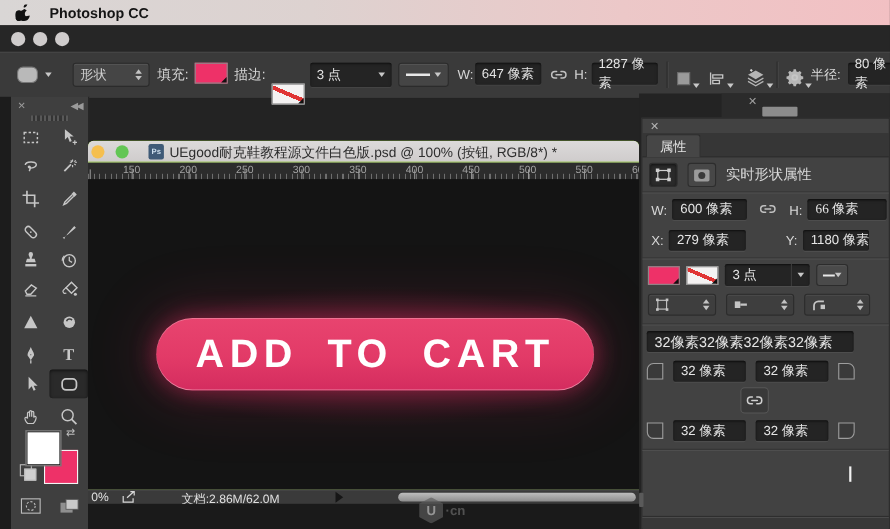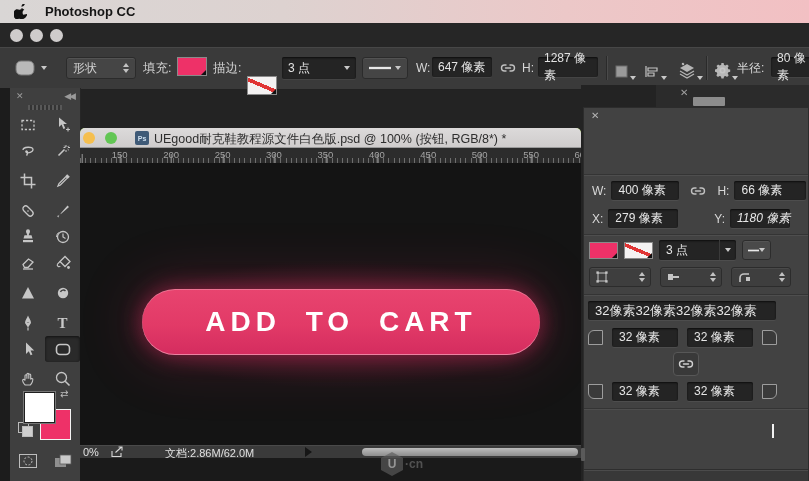--- a/index.html
+++ b/index.html
@@ -76,21 +76,21 @@
     background:repeating-linear-gradient(to right,#6e6e6e 0 1px,transparent 1px 5.14px);}
   .ruler-major{position:absolute;left:0;right:0;bottom:0;height:9px;background-position:39.7px 0;
     background-image:repeating-linear-gradient(to right,#9a9a9a 0 1px,transparent 1px 51.43px);}
   .canvas{position:absolute;left:0;top:35px;width:100%;height:282px;background:#141414;overflow:hidden;}
   .glow{position:absolute;left:42px;top:96px;width:440px;height:130px;border-radius:70px;
     background:radial-gradient(ellipse at center,rgba(225,45,100,.28),rgba(225,45,100,0) 70%);}
   .cta{position:absolute;left:62px;top:126px;width:398px;height:66px;border-radius:33px;
     background:linear-gradient(#ef507a 0%,#e8446f 0%,#e23a67 55%,#d42c5f 100%);
     box-shadow:0 0 22px 2px rgba(224,44,98,.45),0 0 60px 8px rgba(224,44,98,.18),inset 0 -1px 0 rgba(255,200,215,.55),inset 0 1px 0 rgba(255,255,255,.25);
     display:flex;align-items:center;justify-content:center;}
-  .cta span{color:#fff;font-size:28px;font-weight:bold;letter-spacing:5px;word-spacing:12px;}
+  .cta span{color:#fff;font-size:36px;font-weight:bold;letter-spacing:5px;word-spacing:12px;}
   .statusbar{position:absolute;left:0;top:317px;width:100%;height:13px;background:#3a3a3a;
     border-top:1px solid #4a4a4a;color:#e0e0e0;font-size:11px;}
   .sb-zoom{position:absolute;left:3px;top:0px;}
   .sb-doc{position:absolute;left:85px;top:0px;}
   .sb-arrow{position:absolute;left:225px;top:1px;width:0;height:0;border-top:5px solid transparent;
     border-bottom:5px solid transparent;border-left:7px solid #161616;}
   .sb-scroll{position:absolute;left:282px;top:2px;width:216px;height:8px;border-radius:4px;
     background:linear-gradient(#bdbdbd,#8d8d8d);}
   .shareic{position:absolute;left:30px;top:0px;}
   .belowdoc{left:80px;top:458px;width:501px;height:23px;background:#1a1a1a;}
@@ -416,45 +416,66 @@
   </div>
 
   <div class="abs rightbg">
     <div class="bgstrip"></div>
     <span class="bgx">✕</span>
     <span class="bgfrag"></span>
   </div>
 
   <div class="abs props">
     <span class="p-close">✕</span>
+    <div class="p-tabs">
+      <span class="p-tab">属性</span>
+    </div>
+    <div class="p-title-row">
+      <span class="ibtn sel">
+        <svg width="16" height="14" viewBox="0 0 16 14">
+            <rect x="3" y="3" width="10" height="8" stroke="#cfcfcf" fill="none" stroke-width="1.1"></rect>
+            <rect x="1.2" y="1.2" width="3.2" height="3.2" fill="#cfcfcf"></rect>
+            <rect x="11.6" y="1.2" width="3.2" height="3.2" fill="#cfcfcf"></rect>
+            <rect x="1.2" y="9.6" width="3.2" height="3.2" fill="#cfcfcf"></rect>
+            <rect x="11.6" y="9.6" width="3.2" height="3.2" fill="#cfcfcf"></rect>
+          </svg>
+      </span>
+      <span class="ibtn">
+        <svg width="16" height="13" viewBox="0 0 16 13">
+            <rect x="1" y="1" width="14" height="11" rx="1.5" fill="#9b9b9b"></rect>
+            <circle cx="8" cy="6.5" r="3.2" fill="#3a3a3a"></circle>
+          </svg>
+      </span>
+      <span class="plabel" style="font-size:13px;">实时形状属性</span>
+    </div>
     <div class="pdiv" style="top:66px;"></div>
 
     <div class="prow" style="left:8px;top:73px;gap:5px;">
       <span class="plabel">W:</span>
       <span class="pfld" style="width:68px;">
-          <span>400 像素</span>
+          <span>600 像素</span>
         </span>
       <span class="linkic" style="margin:0 6px;">
         <svg width="16" height="10" viewBox="0 0 16 10">
             <path d="M6 2 H4.5 a3 3 0 0 0 0 6 H6 M10 2 h1.5 a3 3 0 0 1 0 6 H10 M5.5 5 h5" stroke="#c0c0c0" stroke-width="1.4" fill="none" stroke-linecap="round"></path>
           </svg>
       </span>
       <span class="plabel">H:</span>
-      <span class="pfld" style="width:72px;">
+      <span class="pfld" style="width:72px;font-family:Liberation Serif, serif;">
           <span>66 像素</span>
         </span>
     </div>
     <div class="prow" style="left:8px;top:101px;gap:5px;">
       <span class="plabel">X:</span>
       <span class="pfld" style="width:70px;">
           <span>279 像素</span>
         </span>
       <span style="width:26px;"></span>
       <span class="plabel">Y:</span>
-      <span class="pfld" style="width:60px;font-style:italic;">
+      <span class="pfld" style="width:60px;">
           <span>1180 像素</span>
         </span>
     </div>
     <div class="pdiv" style="top:126px;"></div>
 
     <div class="prow" style="left:5px;top:132px;gap:6px;">
       <span class="swatch" style="background:#ee3168;width:29px;height:17px;"></span>
       <span class="swatch nostroke" style="width:29px;height:17px;"></span>
       <span class="pfld" style="width:77px;height:20px;padding-right:0;">
         <span>3 点</span>

